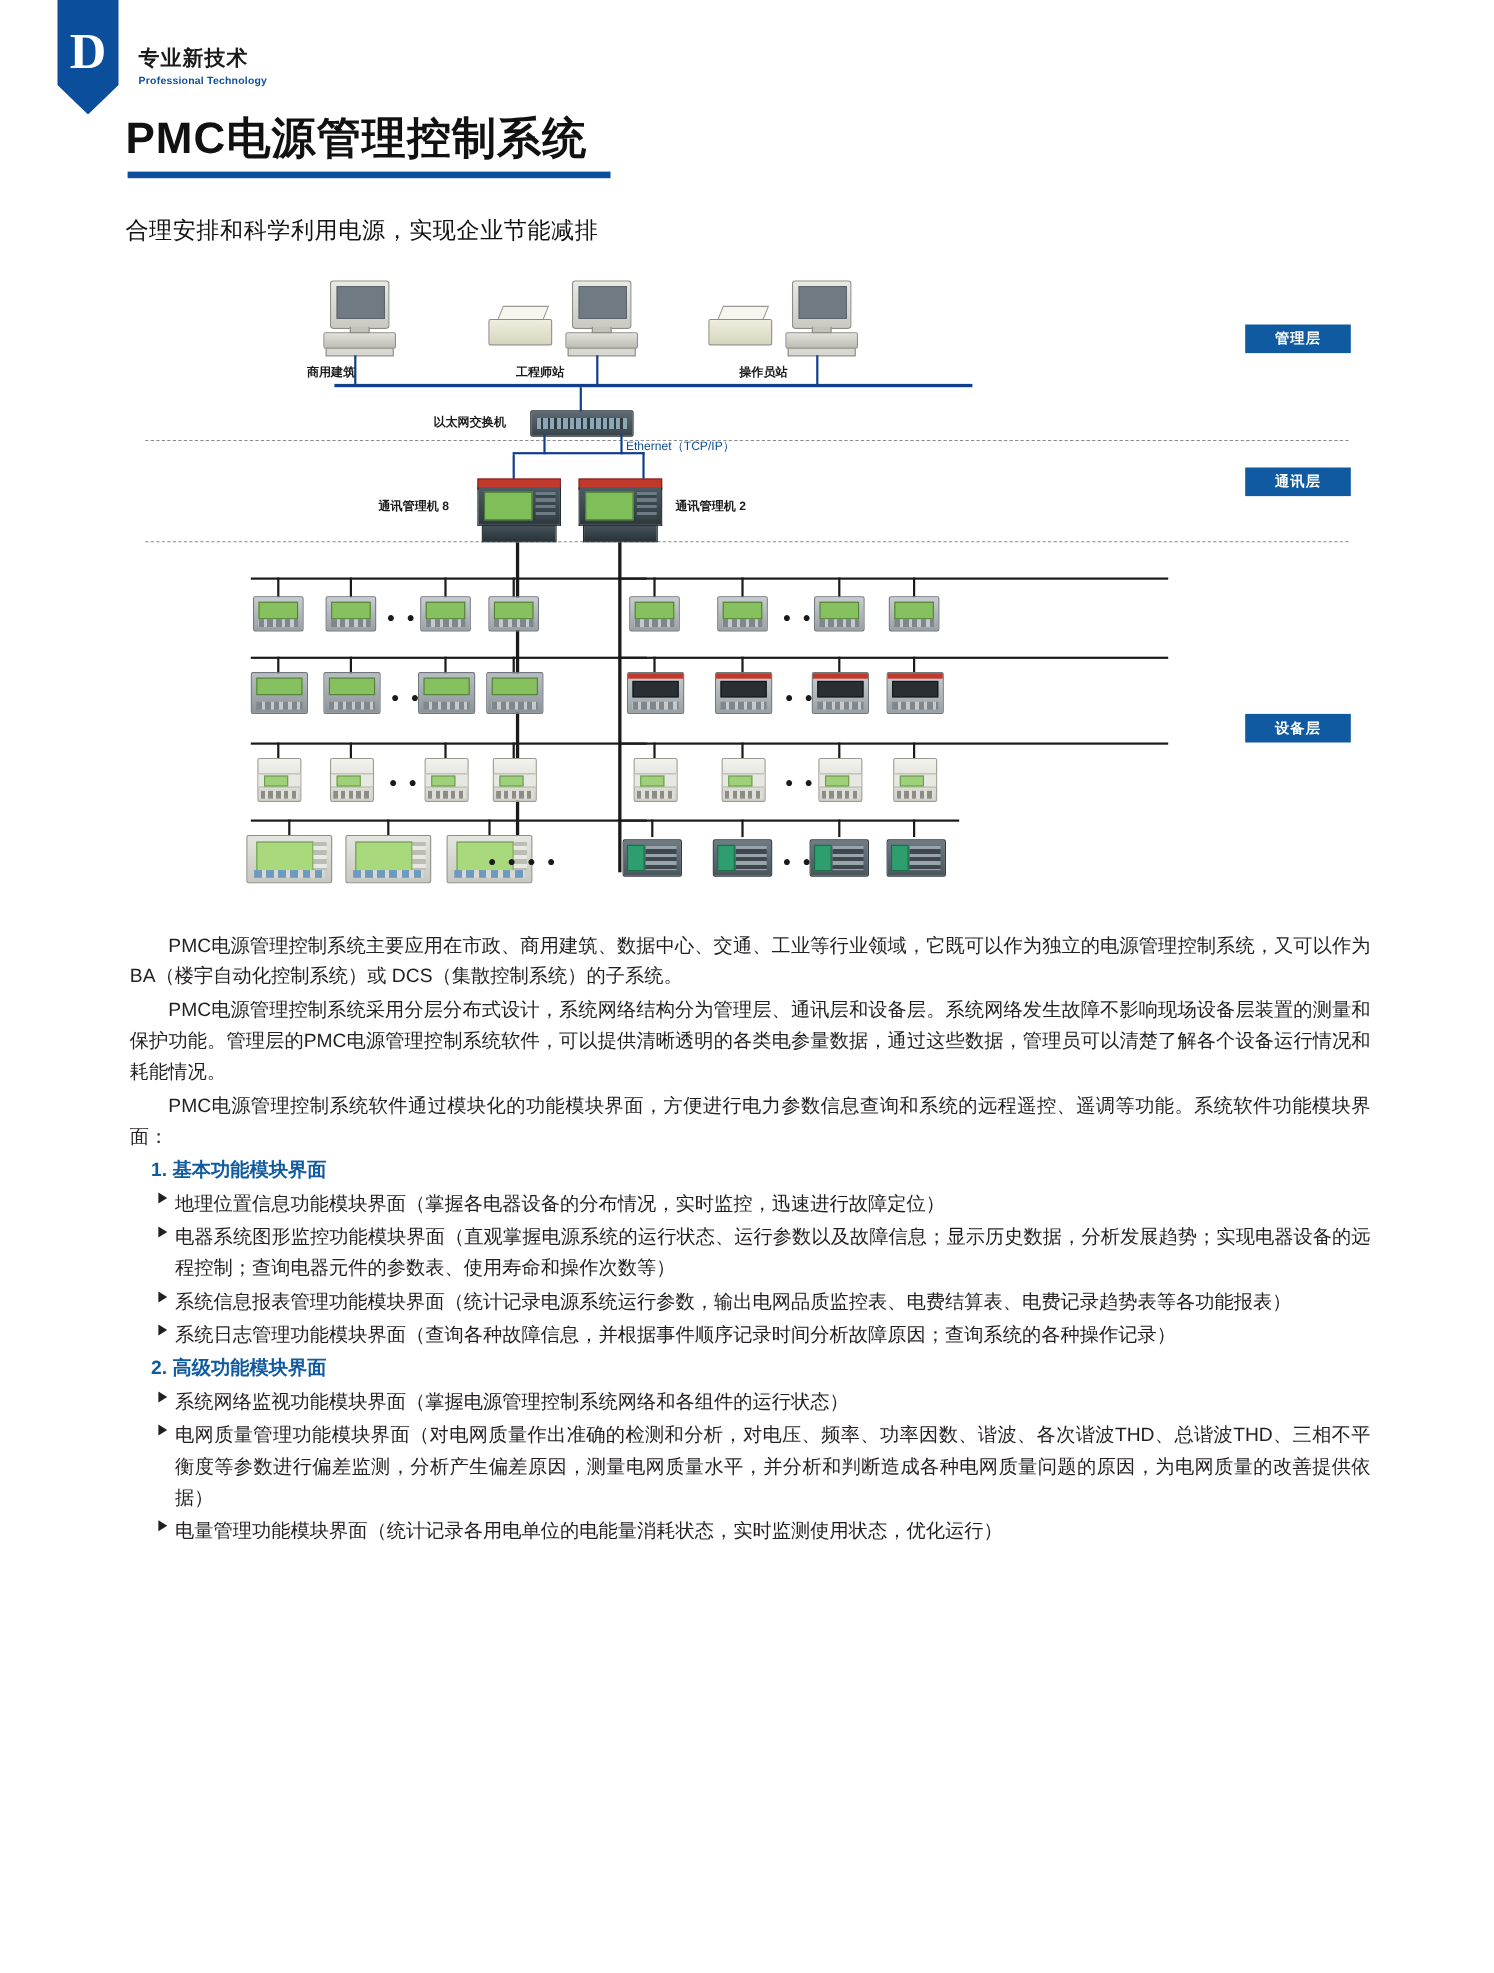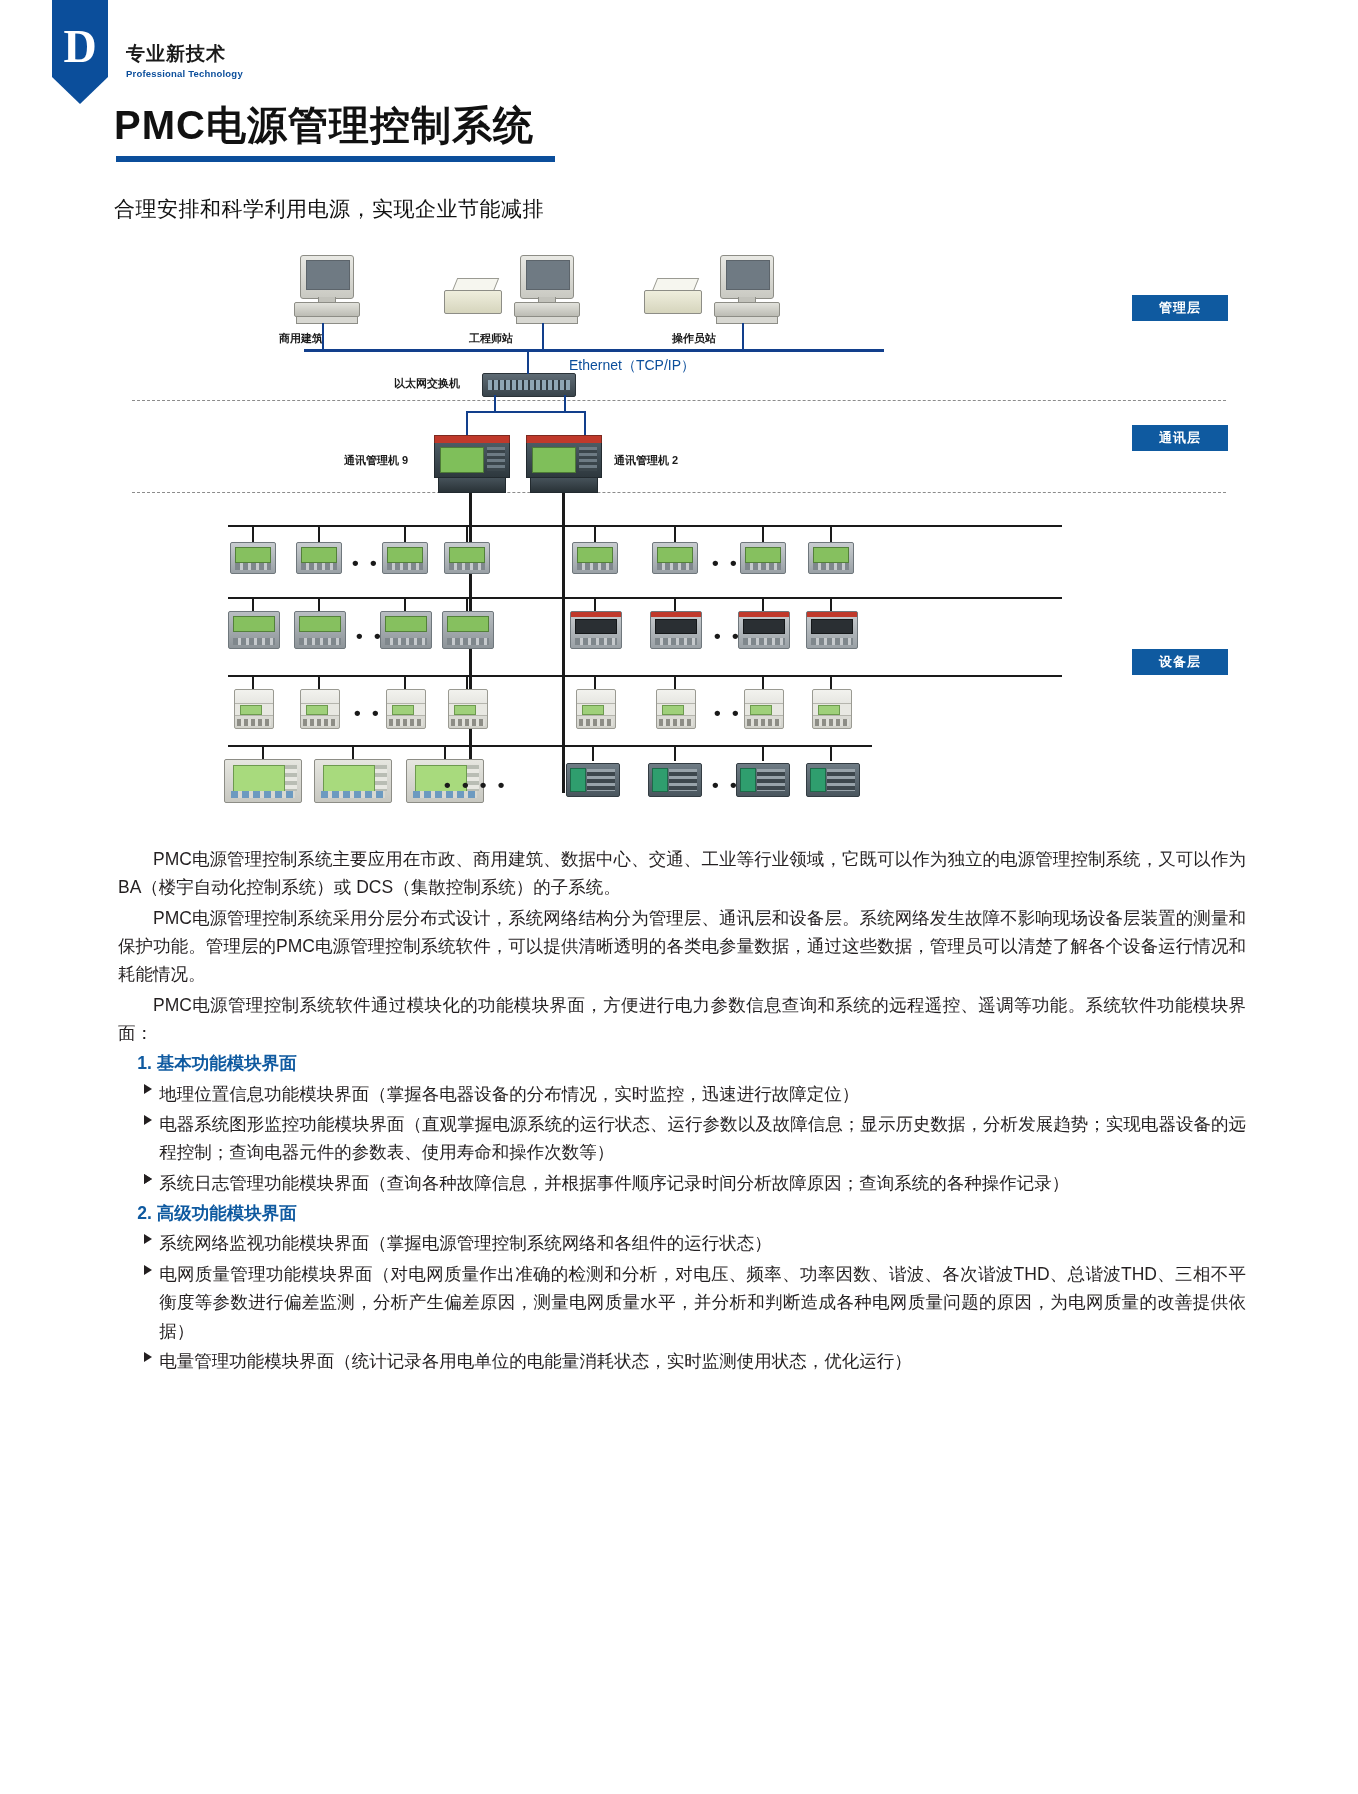--- a/index.html
+++ b/index.html
@@ -112,23 +112,24 @@
   }
   .lbl {
     position: absolute;
     font-size: 11px;
     font-weight: bold;
     color: #1a1a1a;
     white-space: nowrap;
   }
   .lbl-small {
     position: absolute;
-    font-size: 14px;
+    font-size: 11px;
     color: #0b4e9b;
     white-space: nowrap;
+    margin-top: 41px;
   }
 
   
   .pc { position: absolute; }
   .pc .monitor {
     position: absolute; left: 6px; top: 0;
     width: 52px; height: 42px;
     background: linear-gradient(#e9e9e4, #c9c9c2);
     border: 1px solid #8d8d86;
     border-radius: 3px;
@@ -421,21 +422,21 @@
   <div class="wire blue" style="left:470px; top:166px; width:2px; height:30px;"></div>
 
   <div class="commbox" style="left:320px; top:190px;">
     <div class="top"></div>
       <div class="mid">
         <div class="lcd"></div>
         <div class="dots"></div>
       </div>
       <div class="bot"></div>
   </div>
-  <div class="lbl" style="left:230px; top:208px;">通讯管理机 9</div>
+  <div class="lbl" style="left:230px; top:208px;">通讯管理机 8</div>
 
   <div class="commbox" style="left:412px; top:190px;">
     <div class="top"></div>
       <div class="mid">
         <div class="lcd"></div>
         <div class="dots"></div>
       </div>
       <div class="bot"></div>
   </div>
   <div class="lbl" style="left:500px; top:208px;">通讯管理机 2</div>
@@ -719,20 +720,21 @@
   <p class="bullet">
     <span class="tri"></span>
     <span>地理位置信息功能模块界面（掌握各电器设备的分布情况，实时监控，迅速进行故障定位）</span>
   </p>
   <p class="bullet">
     <span class="tri"></span>
     <span>电器系统图形监控功能模块界面（直观掌握电源系统的运行状态、运行参数以及故障信息；显示历史数据，分析发展趋势；实现电器设备的远程控制；查询电器元件的参数表、使用寿命和操作次数等）</span>
   </p>
   <p class="bullet">
     <span class="tri"></span>
+    <span>系统信息报表管理功能模块界面（统计记录电源系统运行参数，输出电网品质监控表、电费结算表、电费记录趋势表等各功能报表）</span>
   </p>
   <p class="bullet">
     <span class="tri"></span>
     <span>系统日志管理功能模块界面（查询各种故障信息，并根据事件顺序记录时间分析故障原因；查询系统的各种操作记录）</span>
   </p>
 
   <p class="h-blue">2. 高级功能模块界面</p>
 
   <p class="bullet">
     <span class="tri"></span>

